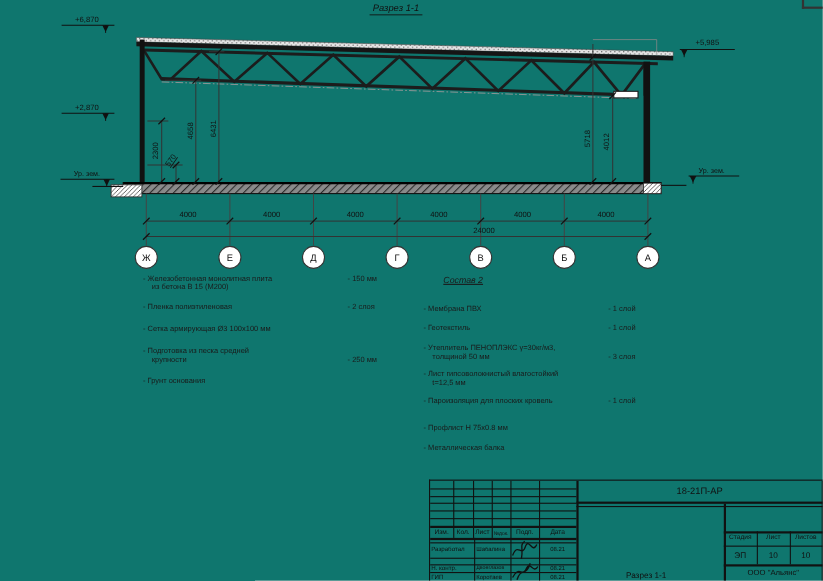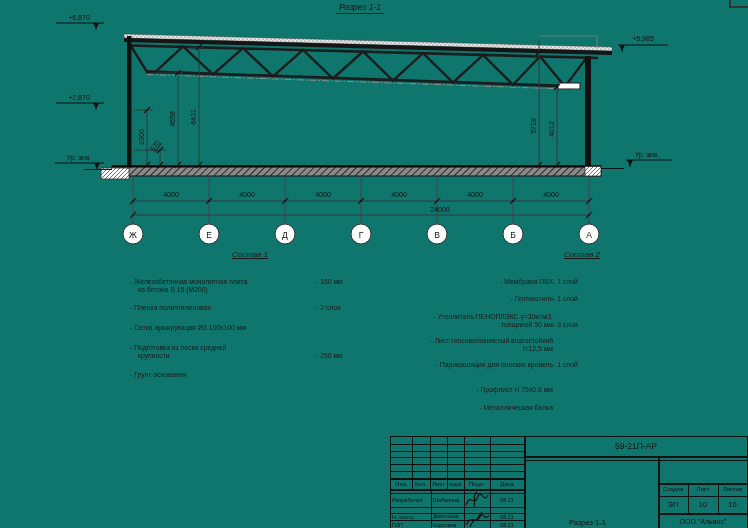--- a/index.html
+++ b/index.html
@@ -185,21 +185,20 @@
       <text x="209" y="237.5" font-size="8.5" text-anchor="middle">Е</text>
       <text x="285" y="237.5" font-size="8.5" text-anchor="middle">Д</text>
       <text x="361" y="237.5" font-size="8.5" text-anchor="middle">Г</text>
       <text x="437" y="237.5" font-size="8.5" text-anchor="middle">В</text>
       <text x="513" y="237.5" font-size="8.5" text-anchor="middle">Б</text>
       <text x="589" y="237.5" font-size="8.5" text-anchor="middle">А</text>
     </g>
   </svg>
 
   <div class="sostav" style="left:130px;top:250px;width:250px;">
-    <div class="stitle" style="text-align:center;width:240px;">Состав 1</div>
     <div class="srow" style="margin-bottom:9px;">
       <div class="sname" style="width:178px;padding-left:8px;text-indent:-8px;">- Железобетонная  монолитная плита
 из бетона В 15 (М200)</div>
       <div class="sval">- 150 мм</div>
     </div>
     <div class="srow" style="margin-bottom:12px;">
       <div class="sname" style="width:178px;padding-left:8px;text-indent:-8px;">- Пленка полиэтиленовая</div>
       <div class="sval">- 2 слоя</div>
     </div>
     <div class="srow" style="margin-bottom:11px;">
@@ -210,21 +209,21 @@
       <div class="sname" style="width:178px;padding-left:8px;text-indent:-8px;">- Подготовка из песка средней
 крупности</div>
       <div class="sval" style="align-self:flex-end;">- 250 мм</div>
     </div>
     <div class="srow">
       <div class="sname" style="width:178px;padding-left:8px;text-indent:-8px;">- Грунт основания</div>
       <div class="sval"></div>
     </div>
   </div>
 
-  <div class="sostav" style="left:385px;top:250px;width:215px;text-align:right;">
+  <div class="sostav" style="left:385px;top:250px;width:215px;">
     <div class="stitle" style="margin-left:18px;">Состав 2</div>
     <div class="srow" style="margin-bottom:9px;">
       <div class="sname" style="width:160px;padding-left:8px;text-indent:-8px;">- Мембрана ПВХ</div>
       <div class="sval">- 1 слой</div>
     </div>
     <div class="srow" style="margin-bottom:9px;">
       <div class="sname" style="width:160px;padding-left:8px;text-indent:-8px;">- Геотекстиль</div>
       <div class="sval">- 1 слой</div>
     </div>
     <div class="srow" style="margin-bottom:7px;">
@@ -301,21 +300,21 @@
     <div class="lcell" style="left:42px;top:85px;width:31px;font-size:5.4px;">Коротаев</div>
     <div class="cell" style="left:99px;top:85px;width:34px;font-size:5.4px;">08.21</div>
 
     <svg class="abs" style="left:73px;top:53px;" width="26" height="20" viewBox="0 0 26 20">
       <path d="M2,15 C7,2 10,18 14,6 C17,-1 20,14 24,5 M10,18 C12,8 8,6 13,2" stroke="#111" stroke-width="1.2" fill="none"></path>
     </svg>
     <svg class="abs" style="left:73px;top:72px;" width="26" height="20" viewBox="0 0 26 20">
       <path d="M2,16 C8,4 11,17 15,7 C18,1 21,13 25,6 M6,18 C10,6 14,16 18,3" stroke="#111" stroke-width="1.2" fill="none"></path>
     </svg>
 
-    <div class="cell" style="left:133px;top:4px;width:224px;font-size:8.5px;">59-21П-АР</div>
+    <div class="cell" style="left:133px;top:4px;width:224px;font-size:8.5px;">18-21П-АР</div>
 
     <div class="lcell" style="left:178px;top:81px;width:80px;font-size:7.5px;">Разрез 1-1</div>
 
     <div class="cell" style="left:267px;top:49px;width:30px;">Стадия</div>
     <div class="cell" style="left:297px;top:49px;width:30px;">Лист</div>
     <div class="cell" style="left:327px;top:49px;width:29px;">Листов</div>
     <div class="cell" style="left:267px;top:63px;width:30px;font-size:7.5px;">ЭП</div>
     <div class="cell" style="left:297px;top:63px;width:30px;font-size:7.5px;">10</div>
     <div class="cell" style="left:327px;top:63px;width:29px;font-size:7.5px;">10</div>
 

